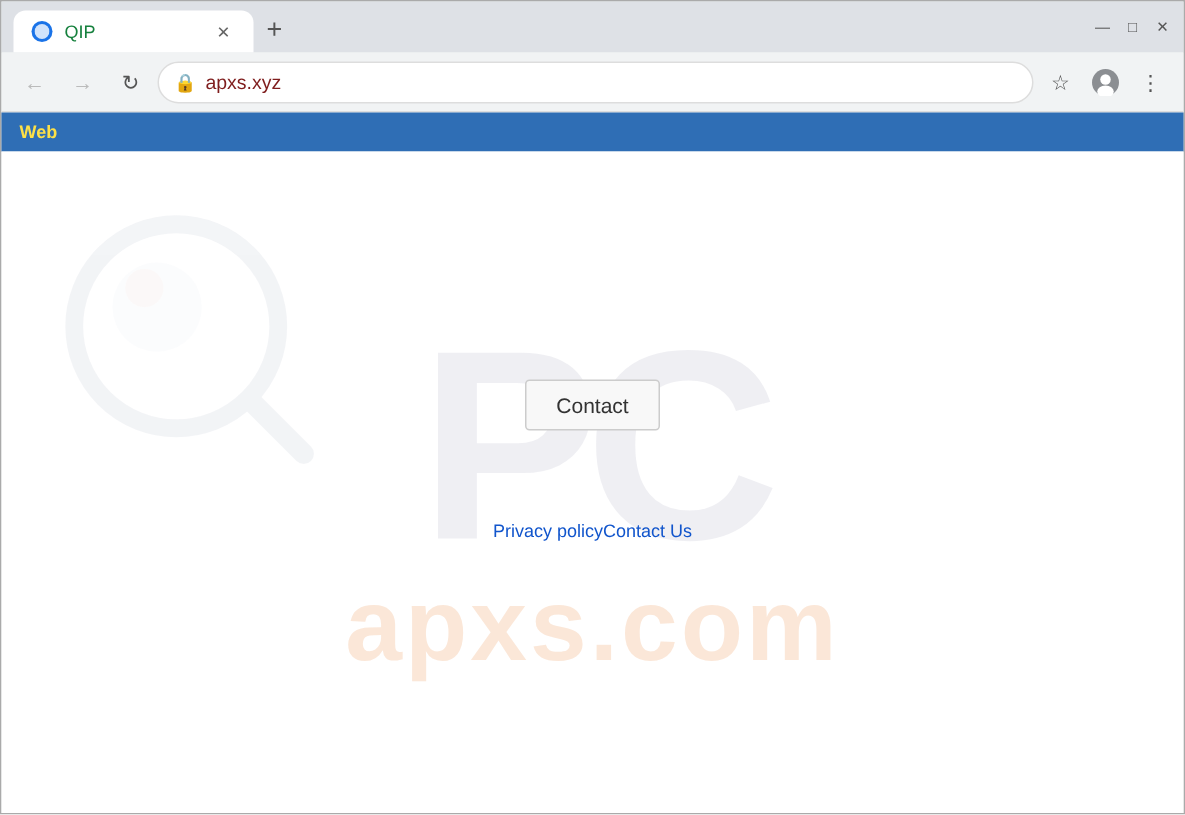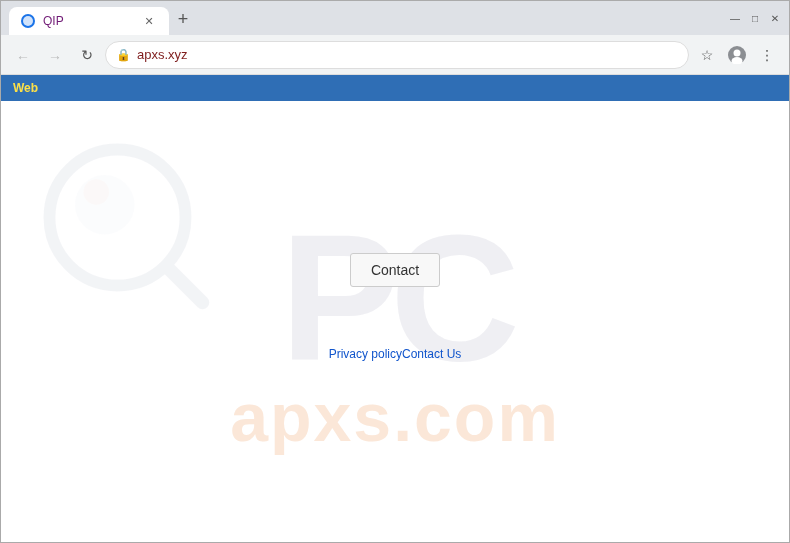--- a/index.html
+++ b/index.html
@@ -43,21 +43,21 @@
       min-width: 160px;
       max-width: 240px;
     }
     .tab-favicon {
       width: 14px;
       height: 14px;
       border-radius: 50%;
       background: #1a73e8;
       display: flex; align-items: center; justify-content: center;
     }
-    .tab-title { flex: 1; font-size: 12px; color: #701a75; }
+    .tab-title { flex: 1; font-size: 12px; color: #15803d; }
     .tab-close {
       width: 16px; height: 16px;
       border-radius: 50%;
       display: flex; align-items: center; justify-content: center;
       font-size: 11px; color: #666; cursor: pointer;
     }
     .new-tab-btn {
       width: 28px; height: 28px;
       display: flex; align-items: center; justify-content: center;
       border-radius: 50%;

